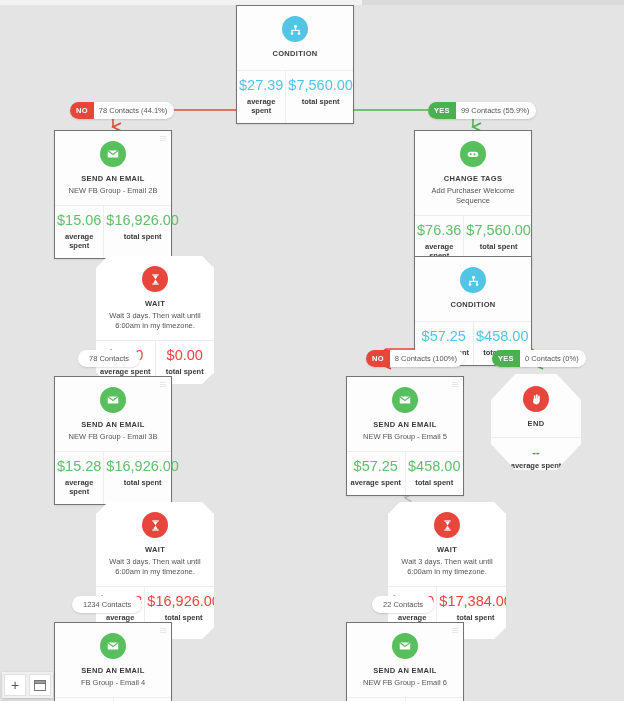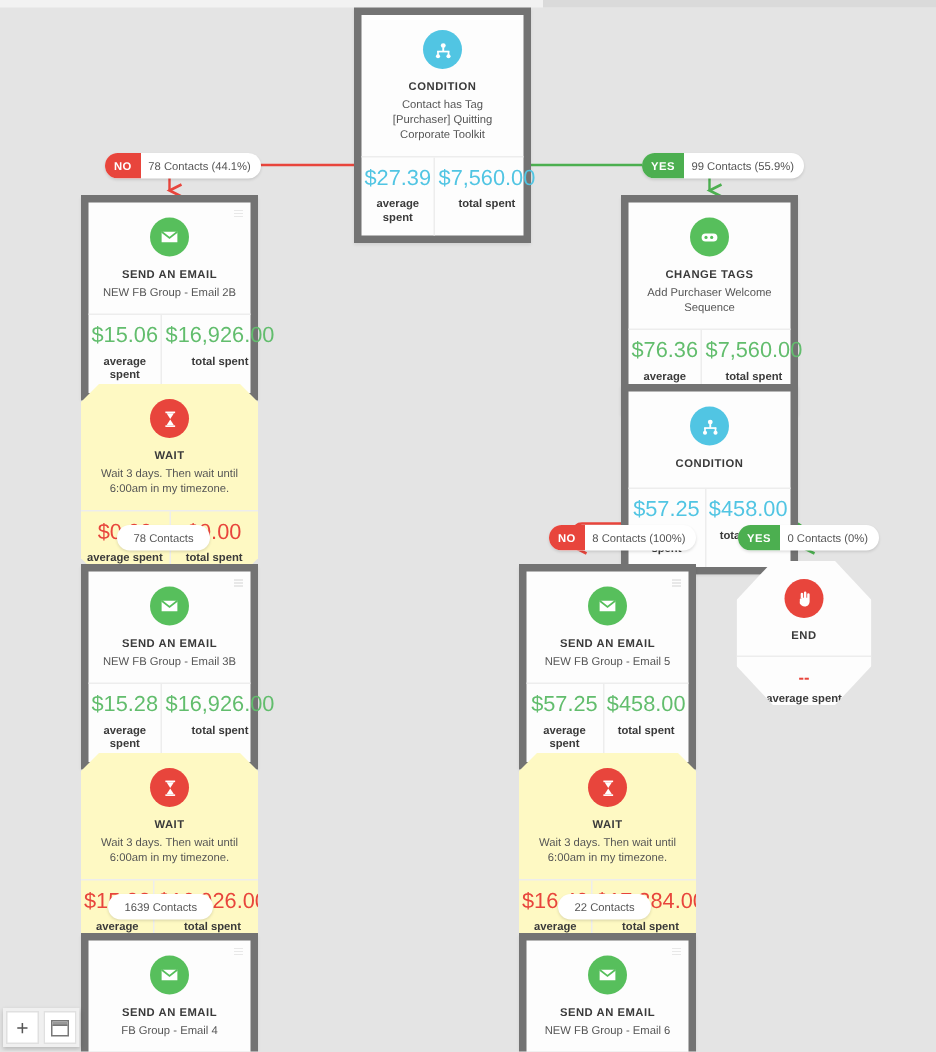--- a/index.html
+++ b/index.html
@@ -11,29 +11,30 @@
   }
   #canvas { position: relative; width: 624px; height: 701px; background: #e4e4e4; }
 
   .topstrip { position: absolute; left: 0; top: 0; width: 624px; height: 5px; background: #f2f2f2; }
   .topstrip-dark { position: absolute; left: 362px; top: 0; width: 262px; height: 5px; background: #dadada; }
 
   
   .node {
     position: absolute;
     background: #fdfdfd;
-    border: 5px solid #737373;
+    border: 1px solid #737373;
     box-shadow: 0 1px 2px rgba(0,0,0,.08);
   }
   .node.clipped {
     border: none;
-    background: #fef9c3;
+    background: #ffffff;
     clip-path: polygon(12px 0, calc(100% - 12px) 0, 100% 12px, 100% calc(100% - 12px),
                        calc(100% - 12px) 100%, 12px 100%, 0 calc(100% - 12px), 0 12px);
     box-shadow: none;
+    margin-left: 42px;
   }
   .node.octagon {
     border: none; background: #fdfdfd; box-shadow: none;
     clip-path: polygon(27% 0, 73% 0, 100% 27%, 100% 73%, 73% 100%, 27% 100%, 0 73%, 0 27%);
   }
   .node-body { padding: 10px 8px 9px; text-align: center; }
   .node-icon {
     width: 26px; height: 26px; border-radius: 50%;
     margin: 0 auto 7px; display: flex; align-items: center; justify-content: center;
   }
@@ -150,21 +151,20 @@
           <circle cx="12" cy="7" r="2.6"></circle>
             <rect x="11" y="9" width="2" height="4"></rect>
           <rect x="5.5" y="12.5" width="13" height="1.8"></rect>
           <rect x="5.5" y="13" width="1.8" height="4"></rect>
             <rect x="16.7" y="13" width="1.8" height="4"></rect>
           <circle cx="6.4" cy="18.4" r="2.2"></circle>
             <circle cx="17.6" cy="18.4" r="2.2"></circle>
         </svg>
       </div>
       <div class="node-type">CONDITION</div>
-      <div class="node-desc">Contact has Tag [Purchaser] Quitting Corporate Toolkit</div>
     </div>
     <div class="stats">
       <div class="stat">
         <div class="stat-val v-blue">$27.39</div>
         <div class="stat-lbl">average spent</div>
       </div>
       <div class="stat">
         <div class="stat-val v-blue">$7,560.00</div>
         <div class="stat-lbl">total spent</div>
       </div>
@@ -406,21 +406,21 @@
         <div class="stat-lbl">average spent</div>
       </div>
       <div class="stat">
         <div class="stat-val v-red">$17,384.00</div>
         <div class="stat-lbl">total spent</div>
       </div>
     </div>
   </div>
 
   <div class="pill plain" style="left:72px; top:596px;">
-    <span class="cnt">1639 Contacts</span>
+    <span class="cnt">1234 Contacts</span>
   </div>
   <div class="pill plain" style="left:372px; top:596px;">
     <span class="cnt">22 Contacts</span>
   </div>
 
   <div class="node" style="left:54px; top:622px; width:118px;">
     <div class="corner-dots"></div>
     <div class="node-body">
       <div class="node-icon ic-email">
         <svg width="14" height="14" viewBox="0 0 24 24" fill="#fff">

